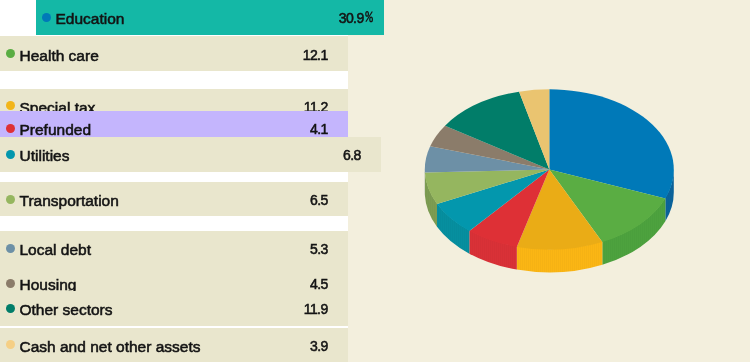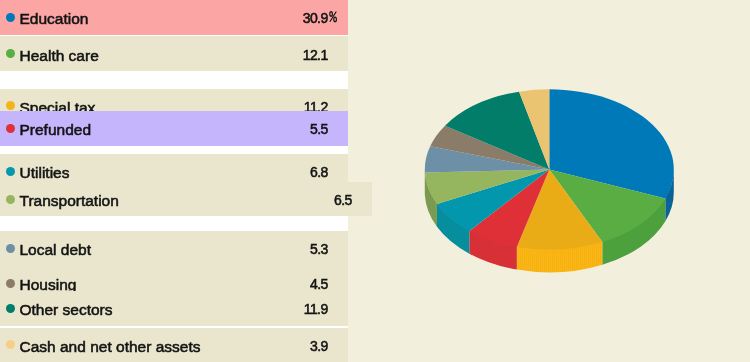--- a/index.html
+++ b/index.html
@@ -49,21 +49,21 @@
   .pct svg { display:block; width:8.2px; height:11.3px; }
 
   
   #pie { position:absolute; left:0; top:0; width:750px; height:362px; }
 </style>
 </head>
 <body>
 
 <div id="page">
   <div id="legend">
-      <div class="legend-row" style="background: #fca5a5; top: -0.1px;">
+      <div class="legend-row" style="background: #14b8a6; top: -0.1px; margin-left: 36px;">
         <span class="dot" style="background: rgb(0, 121, 184);"></span>
         <span class="lbl">Education</span>
         <span class="val">30.9</span>
         <span class="pct" title="%">
           <svg viewBox="0 0 82 113" xmlns="http://www.w3.org/2000/svg" aria-hidden="true">
             <g fill="none" stroke="#141414" stroke-width="12">
               <ellipse cx="21" cy="29" rx="13" ry="23"></ellipse>
               <ellipse cx="61" cy="84" rx="13" ry="23"></ellipse>
             </g>
             <path d="M68 2 L78 8 L14 111 L4 105 Z" fill="#141414"></path>
@@ -76,28 +76,28 @@
         <span class="val">12.1</span>
       </div>
       <div class="legend-row" style="background: rgb(233, 230, 205); top: 72.7px; margin-top: 16px;">
         <span class="dot" style="background: rgb(242, 181, 25);"></span>
         <span class="lbl">Special tax</span>
         <span class="val">11.2</span>
       </div>
       <div class="legend-row" style="background: #c4b5fd; top: 111px;">
         <span class="dot" style="background: rgb(222, 48, 54);"></span>
         <span class="lbl">Prefunded</span>
-        <span class="val">5.5</span>
+        <span class="val">4.1</span>
       </div>
-      <div class="legend-row" style="background: rgb(233, 230, 205); top: 154px;">
+      <div class="legend-row" style="background: rgb(233, 230, 205); top: 137px; padding-left: 33px;">
         <span class="dot" style="background: rgb(3, 151, 173);"></span>
         <span class="lbl">Utilities</span>
         <span class="val">6.8</span>
       </div>
-      <div class="legend-row" style="background: rgb(233, 230, 205); top: 181.9px; padding-left: 24px;">
+      <div class="legend-row" style="background: rgb(233, 230, 205); top: 181.9px;">
         <span class="dot" style="background: rgb(149, 182, 95);"></span>
         <span class="lbl">Transportation</span>
         <span class="val">6.5</span>
       </div>
       <div class="legend-row" style="background: rgb(233, 230, 205); top: 231px;">
         <span class="dot" style="background: rgb(109, 144, 166);"></span>
         <span class="lbl">Local debt</span>
         <span class="val">5.3</span>
       </div>
       <div class="legend-row" style="background: rgb(233, 230, 205); top: 266px;">

